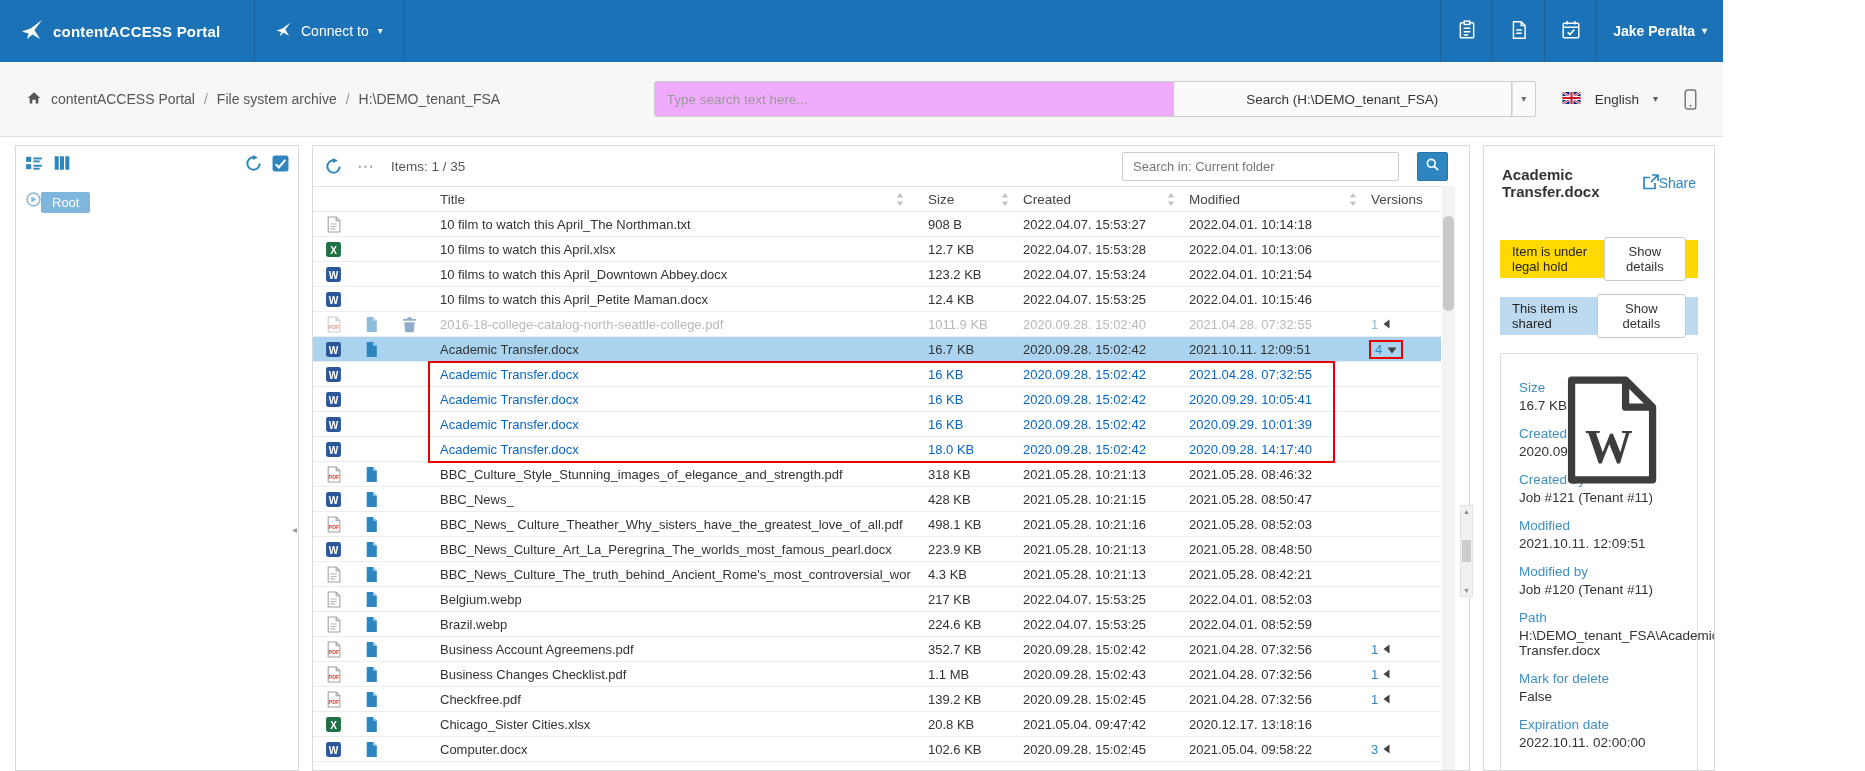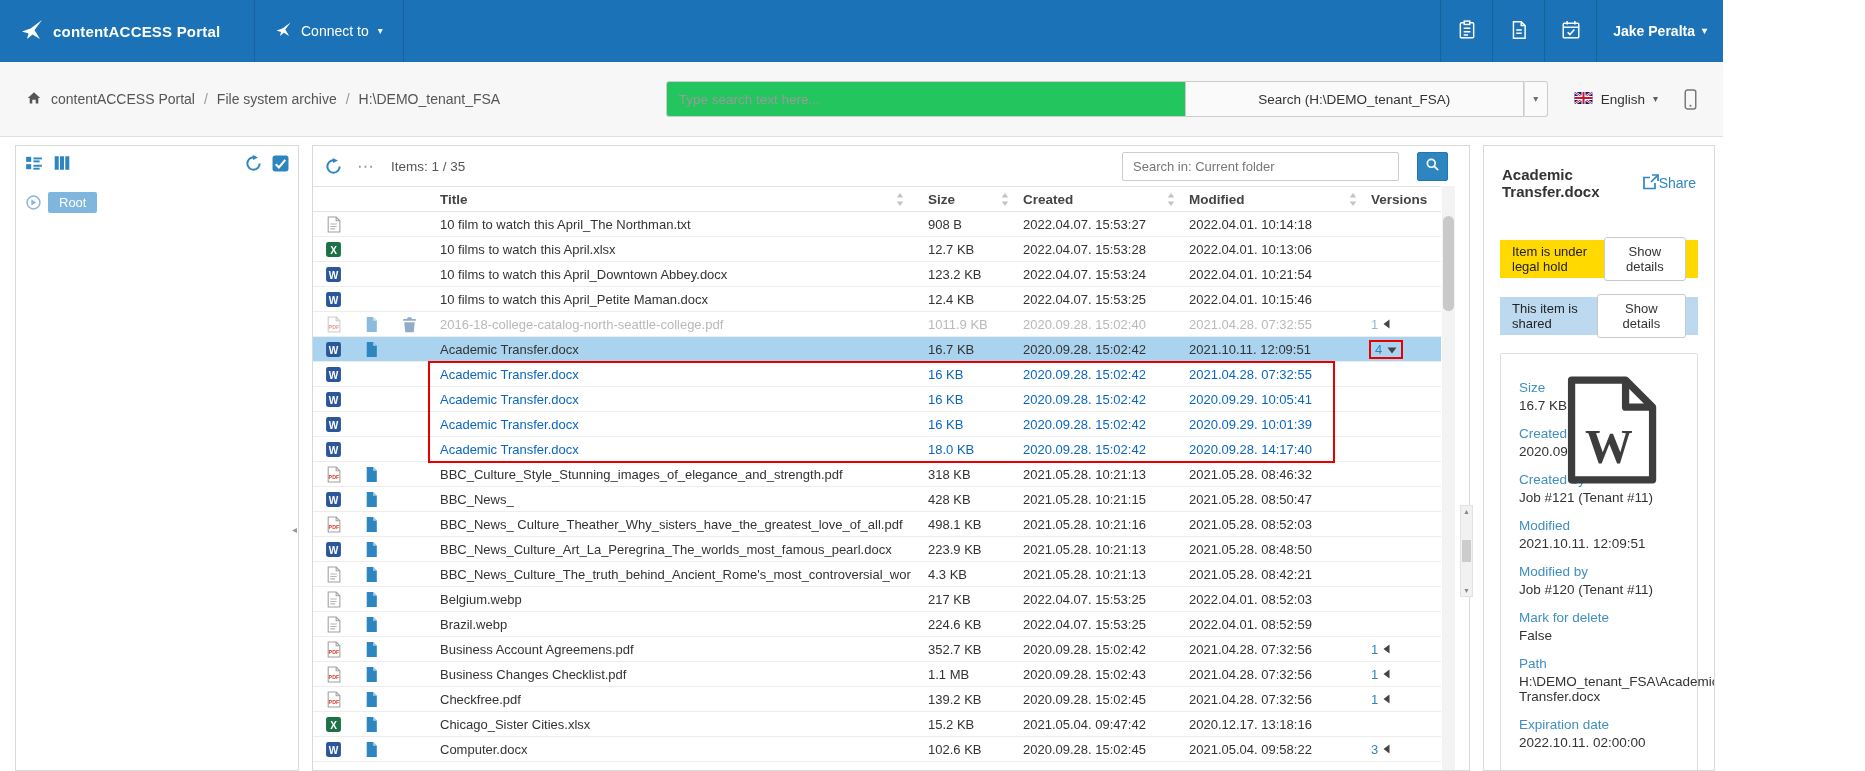--- a/index.html
+++ b/index.html
@@ -15,53 +15,53 @@
   .caret{font-size:10px;line-height:1;opacity:.95}
   .tb-right{margin-left:auto;display:flex;align-items:stretch}
   .tb-icon{width:52px;display:flex;align-items:center;justify-content:center;border-left:1px solid rgba(0,0,0,.14);cursor:pointer}
   .tb-user{display:flex;align-items:center;gap:7px;padding:12px 16px;border-left:1px solid rgba(0,0,0,.14);font-weight:bold;font-size:14px;cursor:pointer}
 
   
   .headerbar{height:75px;background:#f7f7f7;border-bottom:1px solid #e0e0e0;display:flex;align-items:center;padding:0 26px}
   .crumbs{display:flex;align-items:center;gap:9px;font-size:14px;color:#555;white-space:nowrap}
   .crumb-sep{color:#999}
   .searchgrp{margin-left:auto;display:flex;align-items:center}
-  .search-input{width:520px;height:36px;border:1px solid #ccc;border-radius:3px 0 0 3px;padding:0 12px;font-size:13.5px;color:#333;background:#22c55e;outline:none;font-family:"Liberation Sans",sans-serif}
+  .search-input{width:520px;height:36px;border:1px solid #ccc;border-radius:3px 0 0 3px;padding:0 12px;font-size:13.5px;color:#333;background:#f0abfc;outline:none;font-family:"Liberation Sans",sans-serif}
   .search-input::placeholder{color:#9a9a9a}
   .search-btn{width:338px;height:36px;border:1px solid #ccc;border-left:none;background:#fafafa;font-size:13.5px;color:#333;cursor:pointer;font-family:"Liberation Sans",sans-serif}
   .search-toggle{width:24px;height:36px;border:1px solid #ccc;border-left:1px solid #ddd;border-radius:0 3px 3px 0;background:#fafafa;display:flex;align-items:center;justify-content:center;color:#666;cursor:pointer}
-  .lang{display:flex;align-items:center;gap:8px;margin-left:26px;font-size:13.5px;color:#333;cursor:pointer}
+  .lang{display:flex;align-items:center;gap:14px;margin-left:26px;font-size:13.5px;color:#333;cursor:pointer}
   .lang .caret{color:#555}
   .mobile{margin-left:26px;display:flex;align-items:center;cursor:pointer}
 
   
   .content{height:634px;display:flex;gap:13px;padding:8px 8px 0 15px}
   .panel{background:#fff;border:1px solid #d9d9d9;height:626px}
   .panel-left{width:284px}
   .panel-mid{width:1158px;display:flex;flex-direction:column}
   .panel-right{flex:1;position:relative;padding:14px 16px;overflow:hidden}
 
   
   .lp-head{display:flex;align-items:center;padding:8px 9px 6px;gap:10px}
   .lp-spacer{flex:1}
   .lp-ic{display:flex;cursor:pointer}
   .tree{padding:14px 10px}
-  .tree-row{display:flex;align-items:flex-end;gap:7px;cursor:pointer}
+  .tree-row{display:flex;align-items:flex-start;cursor:pointer}
   .root-chip{background:#7eb6de;color:#fff;font-size:13px;padding:3px 11px;border-radius:2px}
 
   
   .mid-toolbar{height:40px;display:flex;align-items:center;gap:15px;padding:0 12px}
   .more{color:#999;font-size:17px;letter-spacing:2px;cursor:pointer;line-height:1}
   .items-label{font-size:13.5px;color:#555}
   .searchin{width:277px;height:29px;border:1px solid #ccc;border-radius:2px;padding:0 10px;font-size:13px;color:#777;outline:none;font-family:"Liberation Sans",sans-serif}
   .searchin-btn{width:31px;height:29px;margin-left:3px;margin-right:9px;background:#2e86c1;border:1px solid #2676ad;border-radius:2px;display:flex;align-items:center;justify-content:center;cursor:pointer}
 
   
   .table-wrap{position:relative;flex:1;overflow:hidden}
-  .thead{display:flex;align-items:center;height:26px;border-top:1px solid #e3e3e3;border-bottom:1px solid #e3e3e3;font-size:13.5px;font-weight:bold;color:#444;margin-right:28px}
+  .thead{display:flex;align-items:center;height:26px;border-top:1px solid #e3e3e3;border-bottom:1px solid #e3e3e3;font-size:13.5px;font-weight:normal;color:#444;margin-right:28px}
   .th{display:flex;align-items:center}
   .sorticon{margin-left:auto;margin-right:14px;display:flex;cursor:pointer}
   .tbody{position:relative}
   .trow{display:flex;align-items:center;height:25px;border-bottom:1px solid #ededed;font-size:13px;color:#333;margin-right:28px;cursor:default}
   .c-icons{width:127px;display:flex;align-items:center;padding-left:12px;flex-shrink:0}
   .ficon{width:38px;display:flex;align-items:center}
   .ficon svg{width:17px;height:17px}
   .c-title{flex:1;white-space:nowrap;overflow:hidden;padding-right:10px}
   .c-size{width:95px;flex-shrink:0}
   .c-created{width:166px;flex-shrink:0}
@@ -755,21 +755,21 @@
                 </span>
                 <span class="ficon">
                   <svg viewBox="0 0 16 16">
                     <path d="M3.5 1h6L13 4.5V15H3.5z" fill="#2e86c1"></path>
                     <path d="M9.5 1v3.5H13z" fill="#a6cce8"></path>
                   </svg>
                 </span>
                 <span class="ficon"></span>
               </div>
               <div class="c-title">Chicago_Sister Cities.xlsx</div>
-              <div class="c-size">15.2 KB</div>
+              <div class="c-size">20.8 KB</div>
               <div class="c-created">2021.05.04. 09:47:42</div>
               <div class="c-modified">2020.12.17. 13:18:16</div>
               <div class="c-versions"></div>
             </div>
             <div class="trow ">
               <div class="c-icons">
                 <span class="ficon">
                   <svg viewBox="0 0 16 16">
                     <rect x="1" y="1" width="14" height="14" rx="2" fill="#2b579a"></rect>
                     <text x="8" y="12" font-size="9.5" font-weight="bold" fill="#fff" text-anchor="middle" font-family="Liberation Sans, sans-serif">W</text>
@@ -842,26 +842,26 @@
             </div>
             <div class="dfield">
               <div class="dlabel">Modified</div>
               <div class="dvalue">2021.10.11. 12:09:51</div>
             </div>
             <div class="dfield">
               <div class="dlabel">Modified by</div>
               <div class="dvalue">Job #120 (Tenant #11)</div>
             </div>
             <div class="dfield">
+              <div class="dlabel">Path</div>
+              <div class="dvalue">H:\DEMO_tenant_FSA\Academic Transfer.docx</div>
+            </div>
+            <div class="dfield">
               <div class="dlabel">Mark for delete</div>
               <div class="dvalue">False</div>
-            </div>
-            <div class="dfield">
-              <div class="dlabel">Path</div>
-              <div class="dvalue">H:\DEMO_tenant_FSA\Academic Transfer.docx</div>
             </div>
             <div class="dfield">
               <div class="dlabel">Expiration date</div>
               <div class="dvalue">2022.10.11. 02:00:00</div>
             </div>
           </div>
         <span class="word-big">
           <svg width="94" height="108" viewBox="0 0 90 104">
               <path d="M8 4h52l26 26v70H8z" fill="#fff" stroke="#3d3d3d" stroke-width="7" stroke-linejoin="round"></path>
               <path d="M60 4v26h26" fill="none" stroke="#3d3d3d" stroke-width="7" stroke-linejoin="round"></path>

